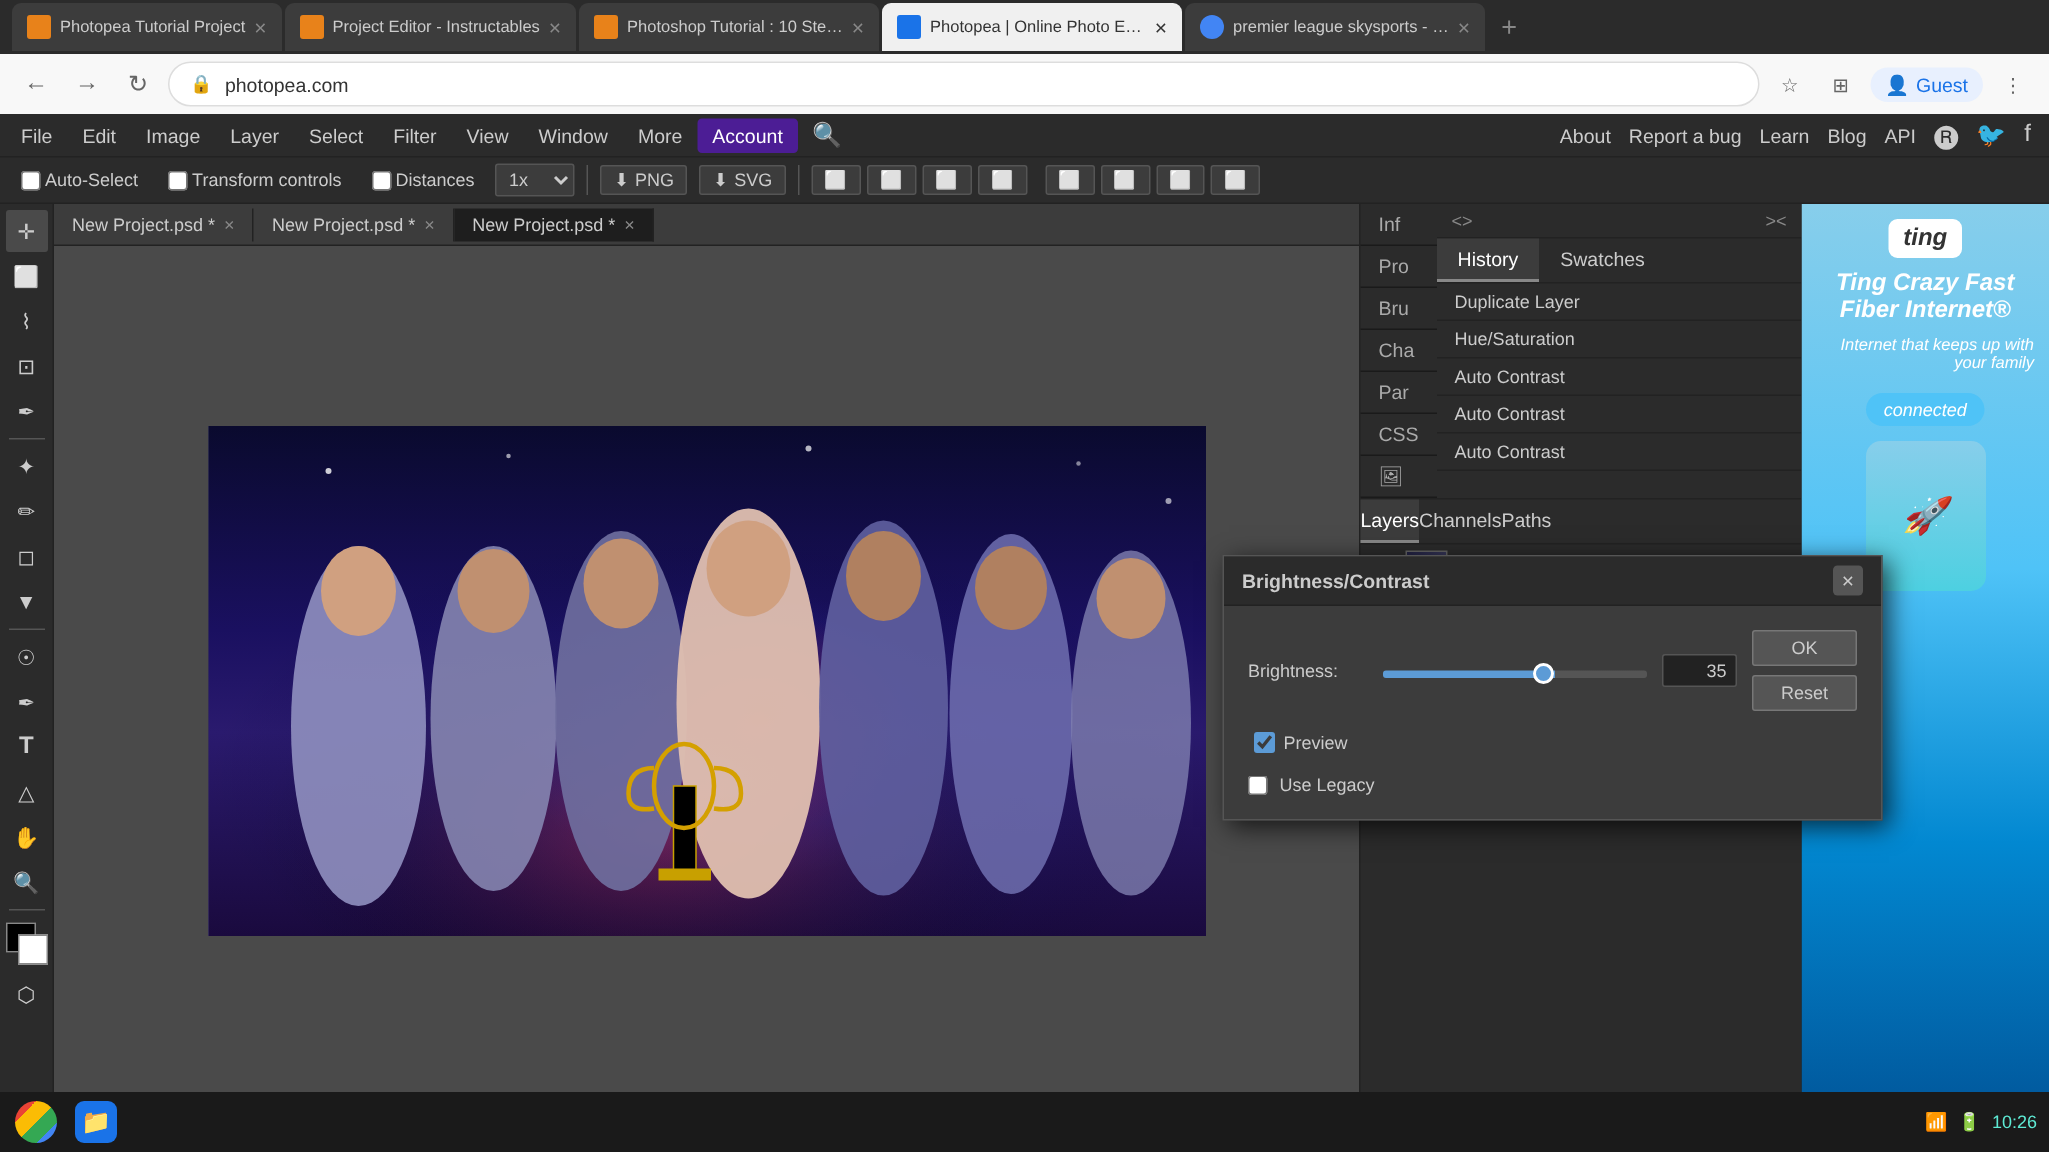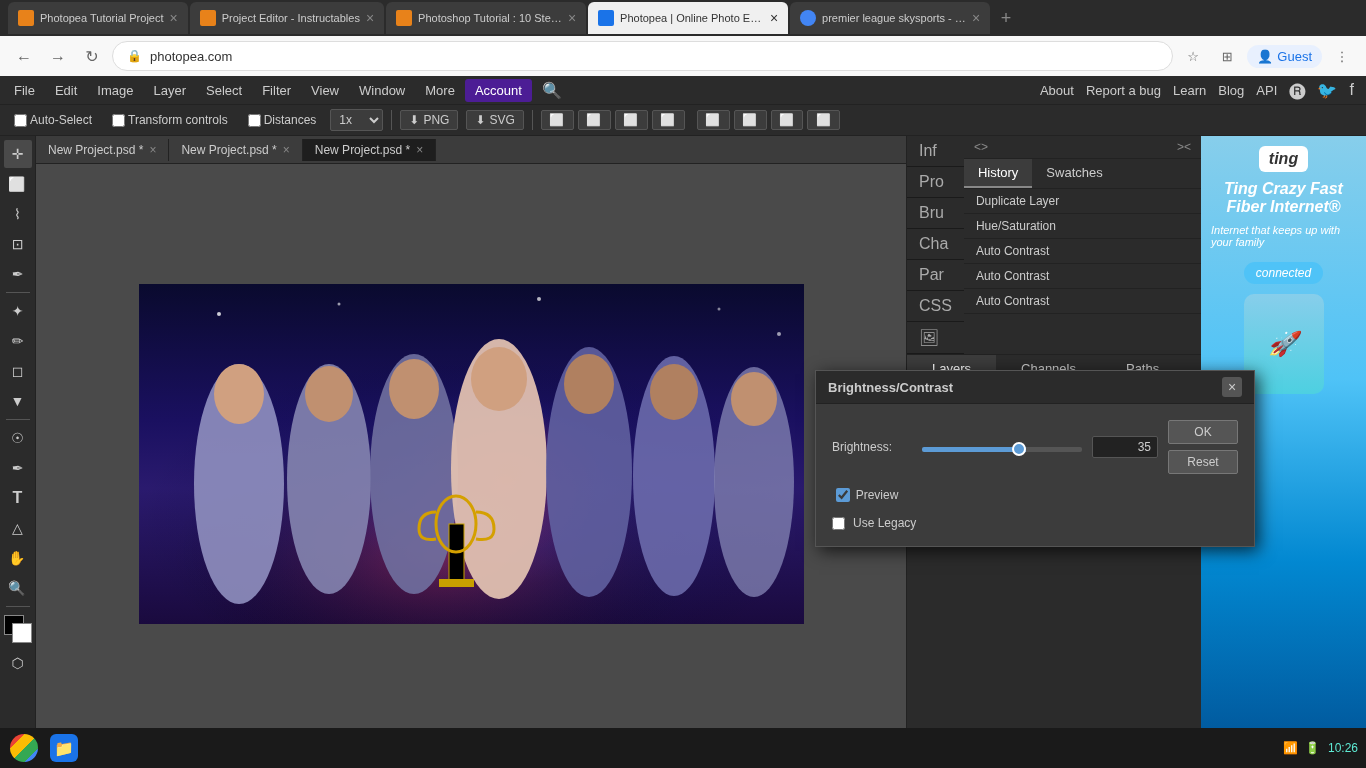--- a/index.html
+++ b/index.html
@@ -69,43 +69,43 @@
     .right-panel { width: 295px; background: #2b2b2b; display: flex; flex-direction: column; border-left: 1px solid #222; }
     .panel-header-tabs { display: flex; border-bottom: 1px solid #222; }
     .panel-tab { padding: 6px 14px; font-size: 13px; color: #ccc; cursor: pointer; border-bottom: 2px solid transparent; }
     .panel-tab.active { color: white; border-bottom: 2px solid #888; background: #3c3c3c; }
     .history-list { flex: 1; overflow-y: auto; }
     .history-item { padding: 5px 12px; font-size: 12px; color: #ccc; cursor: pointer; border-bottom: 1px solid #222; }
     .collapse-btn { color: #888; font-size: 12px; cursor: pointer; padding: 2px 6px; }
 
     .right-panel-bottom { border-top: 1px solid #222; }
     .panel-bottom-tabs { display: flex; border-bottom: 1px solid #222; }
-    .panel-bottom-tab { padding: 6px 25px; font-size: 13px; color: #ccc; cursor: pointer; }
+    .panel-bottom-tab { padding: 6px 0; font-size: 13px; color: #ccc; cursor: pointer; }
     .panel-bottom-tab.active { color: white; background: #3c3c3c; border-bottom: 2px solid #888; }
     .layer-item { display: flex; align-items: center; padding: 4px 8px; gap: 6px; border-bottom: 1px solid #222; }
     .layer-eye { width: 16px; height: 16px; display: flex; align-items: center; justify-content: center; color: #888; font-size: 12px; cursor: pointer; }
     .layer-thumb { width: 28px; height: 20px; background: #888; border: 1px solid #666; }
     .layer-name { font-size: 12px; color: #ccc; flex: 1; }
     .panel-footer { display: flex; align-items: center; justify-content: space-around; padding: 4px; border-top: 1px solid #222; }
     .panel-footer-btn { color: #888; font-size: 14px; cursor: pointer; padding: 2px 4px; }
 
     
     .side-items { display: flex; flex-direction: column; }
-    .side-item { padding: 6px 12px; font-size: 16px; color: #aaa; cursor: pointer; border-bottom: 1px solid #1a1a1a; }
+    .side-item { padding: 6px 12px; font-size: 13px; color: #aaa; cursor: pointer; border-bottom: 1px solid #1a1a1a; }
 
     
     .dialog-overlay { position: fixed; top: 0; left: 0; right: 0; bottom: 0; z-index: 1000; pointer-events: none; }
     .dialog { position: absolute; top: 370px; left: 815px; width: 440px; background: #3c3c3c; border: 1px solid #555; box-shadow: 4px 4px 16px rgba(0,0,0,0.7); pointer-events: all; }
     .dialog-titlebar { background: #2b2b2b; display: flex; align-items: center; justify-content: space-between; padding: 6px 12px; border-bottom: 1px solid #222; }
     .dialog-title { font-size: 13px; color: #ccc; font-weight: bold; }
     .dialog-close { width: 20px; height: 20px; display: flex; align-items: center; justify-content: center; color: #ccc; cursor: pointer; background: #555; border-radius: 3px; font-size: 14px; }
     .dialog-body { padding: 16px; }
     .dialog-slider { width: 100%; -webkit-appearance: none; height: 5px; border-radius: 2px; background: linear-gradient(to right, #5c9bd6 0%, #5c9bd6 60%, #555 60%); outline: none; cursor: pointer; }
     .dialog-slider::-webkit-slider-thumb { -webkit-appearance: none; width: 14px; height: 14px; border-radius: 50%; background: #5c9bd6; border: 2px solid white; cursor: pointer; }
-    .dialog-value { width: 66px; background: #222; border: 1px solid #555; color: #ccc; font-size: 12px; padding: 3px 6px; text-align: right; border-radius: 2px; }
+    .dialog-value { width: 50px; background: #222; border: 1px solid #555; color: #ccc; font-size: 12px; padding: 3px 6px; text-align: right; border-radius: 2px; }
     .dialog-actions { display: flex; flex-direction: column; gap: 6px; min-width: 70px; }
     .dialog-ok-btn { background: #555; border: 1px solid #777; color: #ccc; font-size: 12px; padding: 4px 12px; cursor: pointer; border-radius: 2px; text-align: center; }
     .dialog-check-row { display: flex; align-items: center; gap: 8px; margin-top: 4px; }
     .dialog-check-label { font-size: 12px; color: #ccc; }
     .preview-checkbox { display: flex; align-items: center; gap: 6px; font-size: 12px; color: #ccc; justify-content: center; }
     .preview-checkbox input { width: 14px; height: 14px; accent-color: #5c9bd6; }
 
     
     .status-bar { background: #2b2b2b; height: 24px; display: flex; align-items: center; padding: 0 8px; font-size: 11px; color: #888; border-top: 1px solid #222; }
     .taskbar { background: #1a1a1a; height: 40px; display: flex; align-items: center; padding: 0 8px; gap: 8px; }
@@ -409,21 +409,21 @@
         </div>
       </div>
     </div>
 
     <div class="ad-panel">
       <div class="ad-content">
         <div style="background:white; border-radius:6px; padding:4px 10px; margin-bottom:8px;">
           <span style="color:#333; font-weight:bold; font-size:16px;">ting</span>
         </div>
         <div style="font-size:16px; font-weight:bold; text-align:center; margin-bottom:8px; color:white;">Ting Crazy Fast Fiber Internet®</div>
-        <div style="font-size:11px; text-align:left; color:white; margin-bottom:6px;">Internet that keeps up with your family</div>
+        <div style="font-size:11px; text-align:right; color:white; margin-bottom:6px;">Internet that keeps up with your family</div>
         <div style="background:#4fc3f7; border-radius:20px; padding:4px 12px; font-size:12px; color:white; margin-top:8px;">connected</div>
 
         <div style="width:80px; height:100px; margin-top:10px; background:linear-gradient(180deg,#87ceeb,#4dd0e1); border-radius:10px; display:flex; align-items:center; justify-content:center; color:white; font-size:24px;">🚀</div>
       </div>
     </div>
   </div>
 
   <div class="status-bar">
     <span style="background:#3c3c3c; padding:2px 8px; border-radius:2px; cursor:pointer;">Launcher</span>
   </div>

